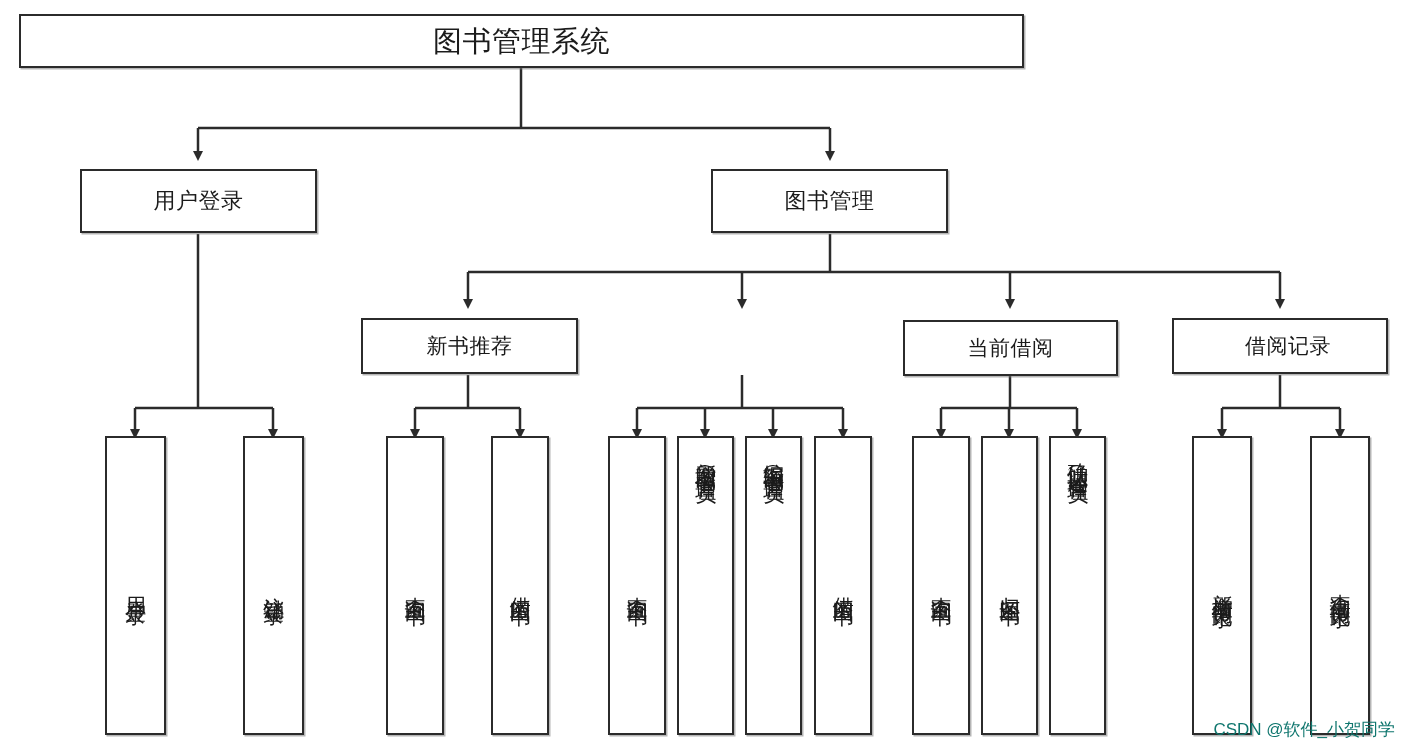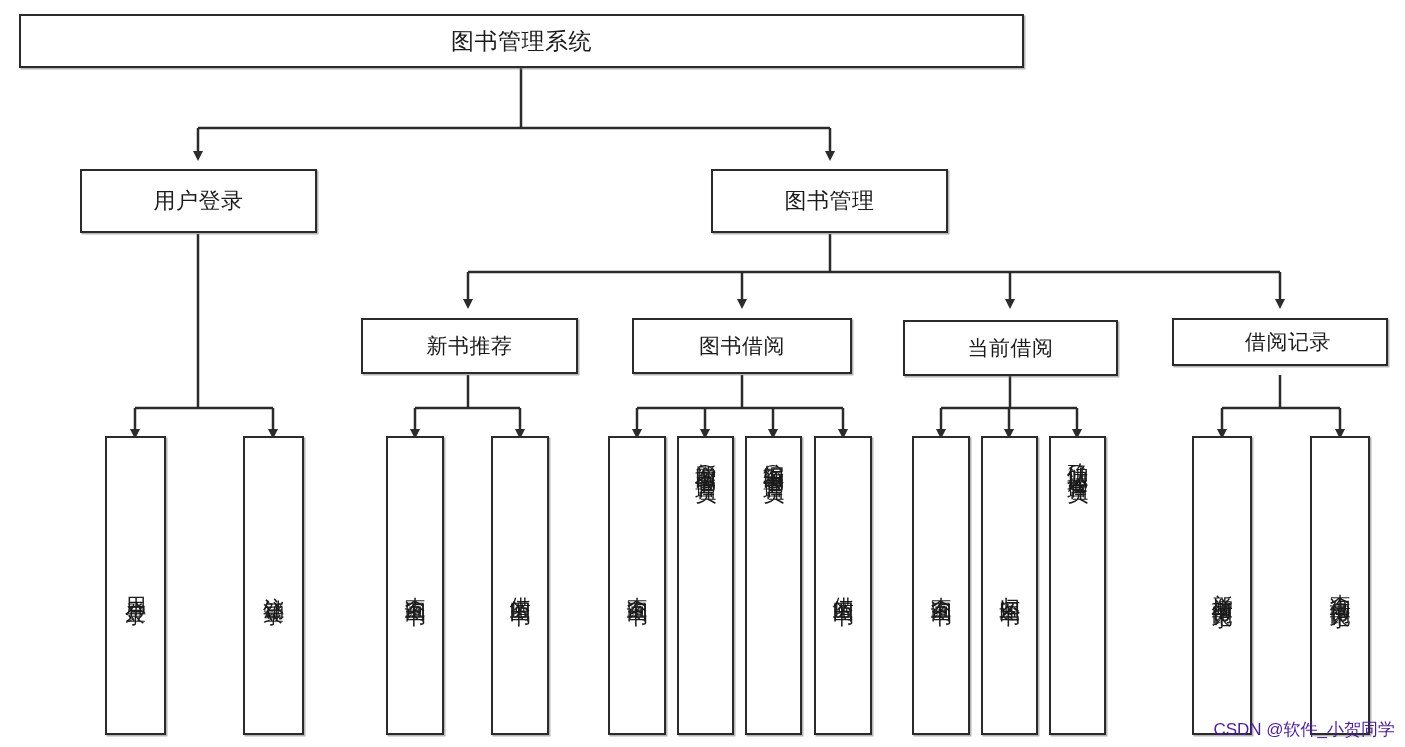--- a/index.html
+++ b/index.html
@@ -36,21 +36,21 @@
     align-items: center;
     justify-content: center;
     z-index: 2;
   }
   .node-label {
     color: #1b1b1b;
     line-height: 1.05;
     letter-spacing: 0.5px;
     white-space: nowrap;
   }
-  .level-root .node-label { font-size: 23px; }
+  .level-root .node-label { font-size: 29px; }
   .level-2 .node-label { font-size: 22px; }
   .level-3 .node-label { font-size: 21px; text-align: center; }
   .leaf .node-label {
     font-size: 21px;
     writing-mode: vertical-rl;
     text-orientation: upright;
     letter-spacing: 3px;
     line-height: 1.08;
     white-space: normal;
     max-height: 100%;
@@ -58,21 +58,21 @@
   .leaf {
     align-items: flex-start;
     padding-top: 8px;
   }
   .leaf.pad-mid { padding-top: 0; align-items: center; }
   .watermark {
     position: absolute;
     right: 10px;
     bottom: 6px;
     font-size: 17px;
-    color: #4c1d95;
+    color: #0f766e;
     z-index: 5;
     white-space: nowrap;
     font-family: "Liberation Sans", "DejaVu Sans", sans-serif;
   }
 </style>
 </head>
 <body>
 
 <div id="canvas">
 
@@ -133,27 +133,24 @@
   <div class="node level-2" style="left:80px; top:169px; width:237px; height:64px;">
     <span class="node-label">用户登录</span>
   </div>
   <div class="node level-2" style="left:711px; top:169px; width:237px; height:64px;">
     <span class="node-label">图书管理</span>
   </div>
 
   <div class="node level-3" style="left:361px; top:318px; width:217px; height:56px;">
     <span class="node-label">新书推荐</span>
   </div>
-  <div class="node level-3" style="left:632px; top:318px; width:220px; height:56px;">
-    <span class="node-label">图书借阅</span>
-  </div>
   <div class="node level-3" style="left:903px; top:320px; width:215px; height:56px;">
     <span class="node-label">当前借阅</span>
   </div>
-  <div class="node level-3" style="left:1172px; top:318px; width:216px; height:48px;padding-left:16px;">
+  <div class="node level-3" style="left:1172px; top:318px; width:216px; height:56px;padding-left:16px;">
     <span class="node-label">借阅记录</span>
   </div>
 
   <div class="node leaf pad-mid" style="left:105px; top:436px; width:61px; height:299px;">
     <span class="node-label">用户登录</span>
   </div>
   <div class="node leaf pad-mid" style="left:243px; top:436px; width:61px; height:299px;">
     <span class="node-label">注销登录</span>
   </div>
 

